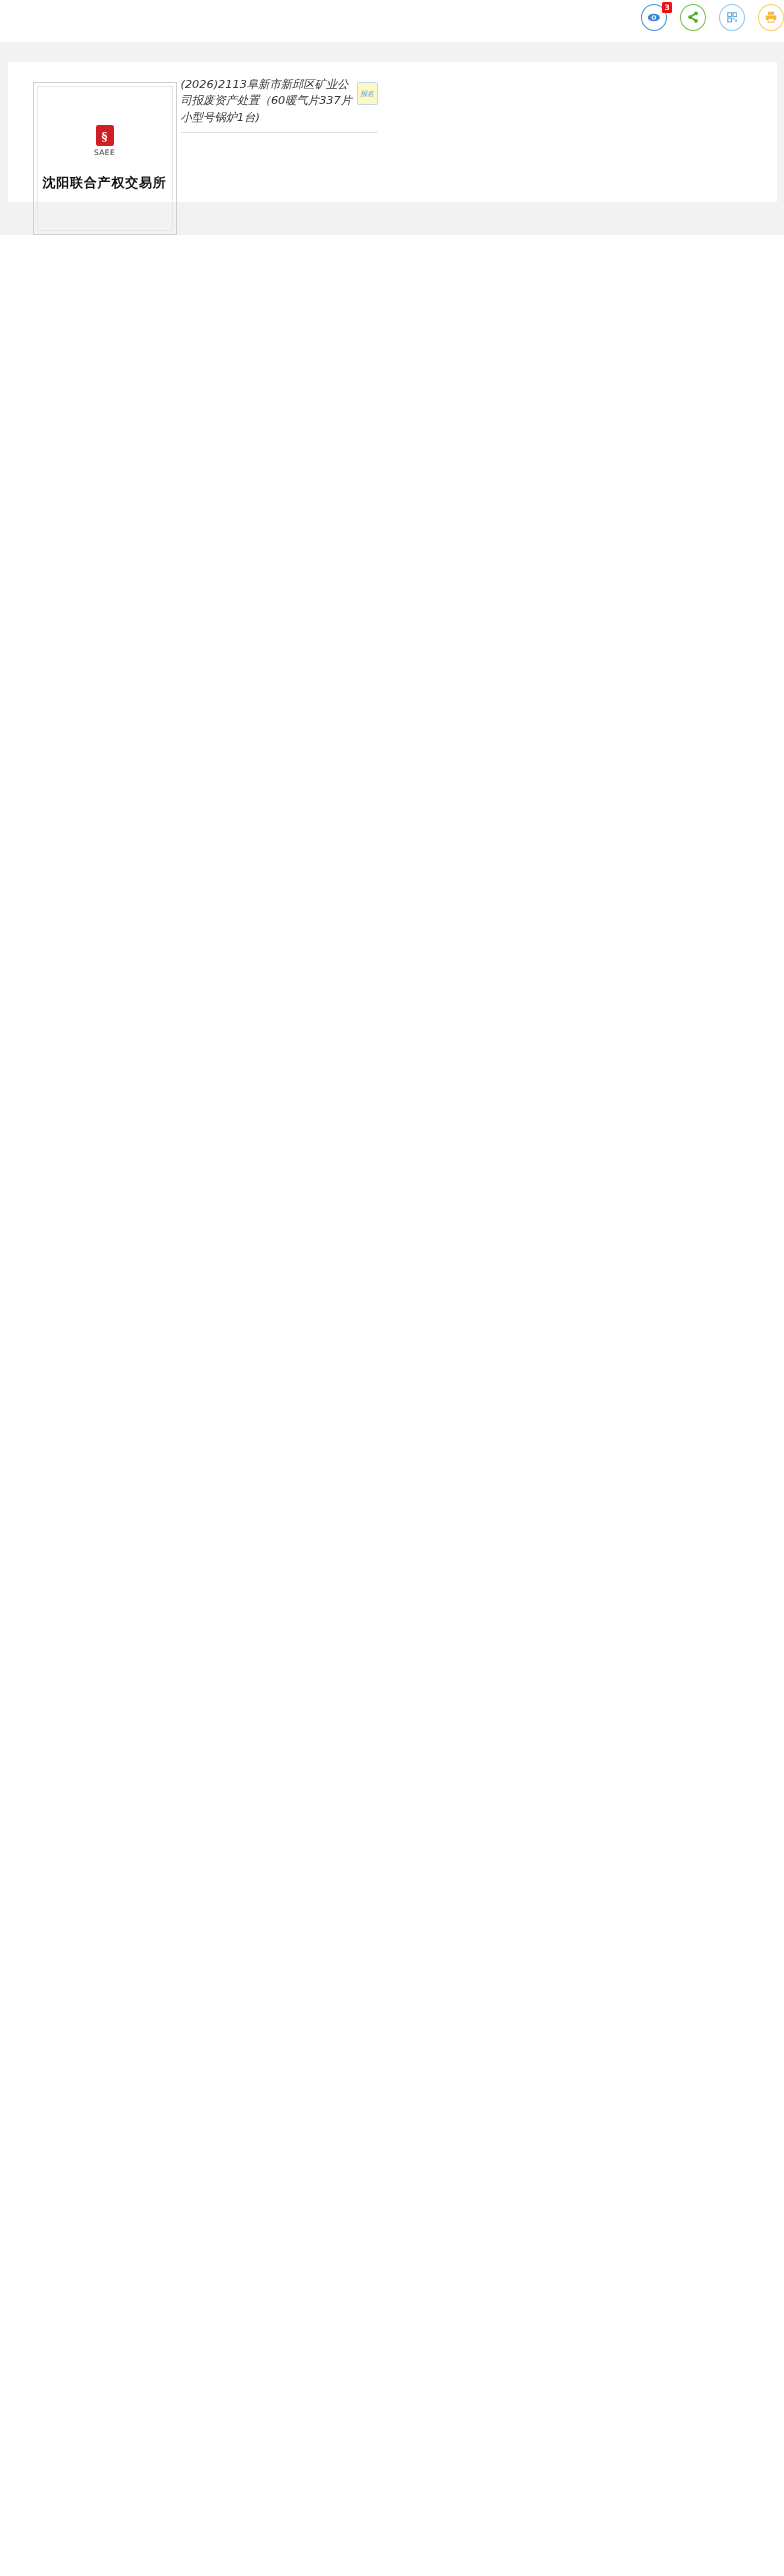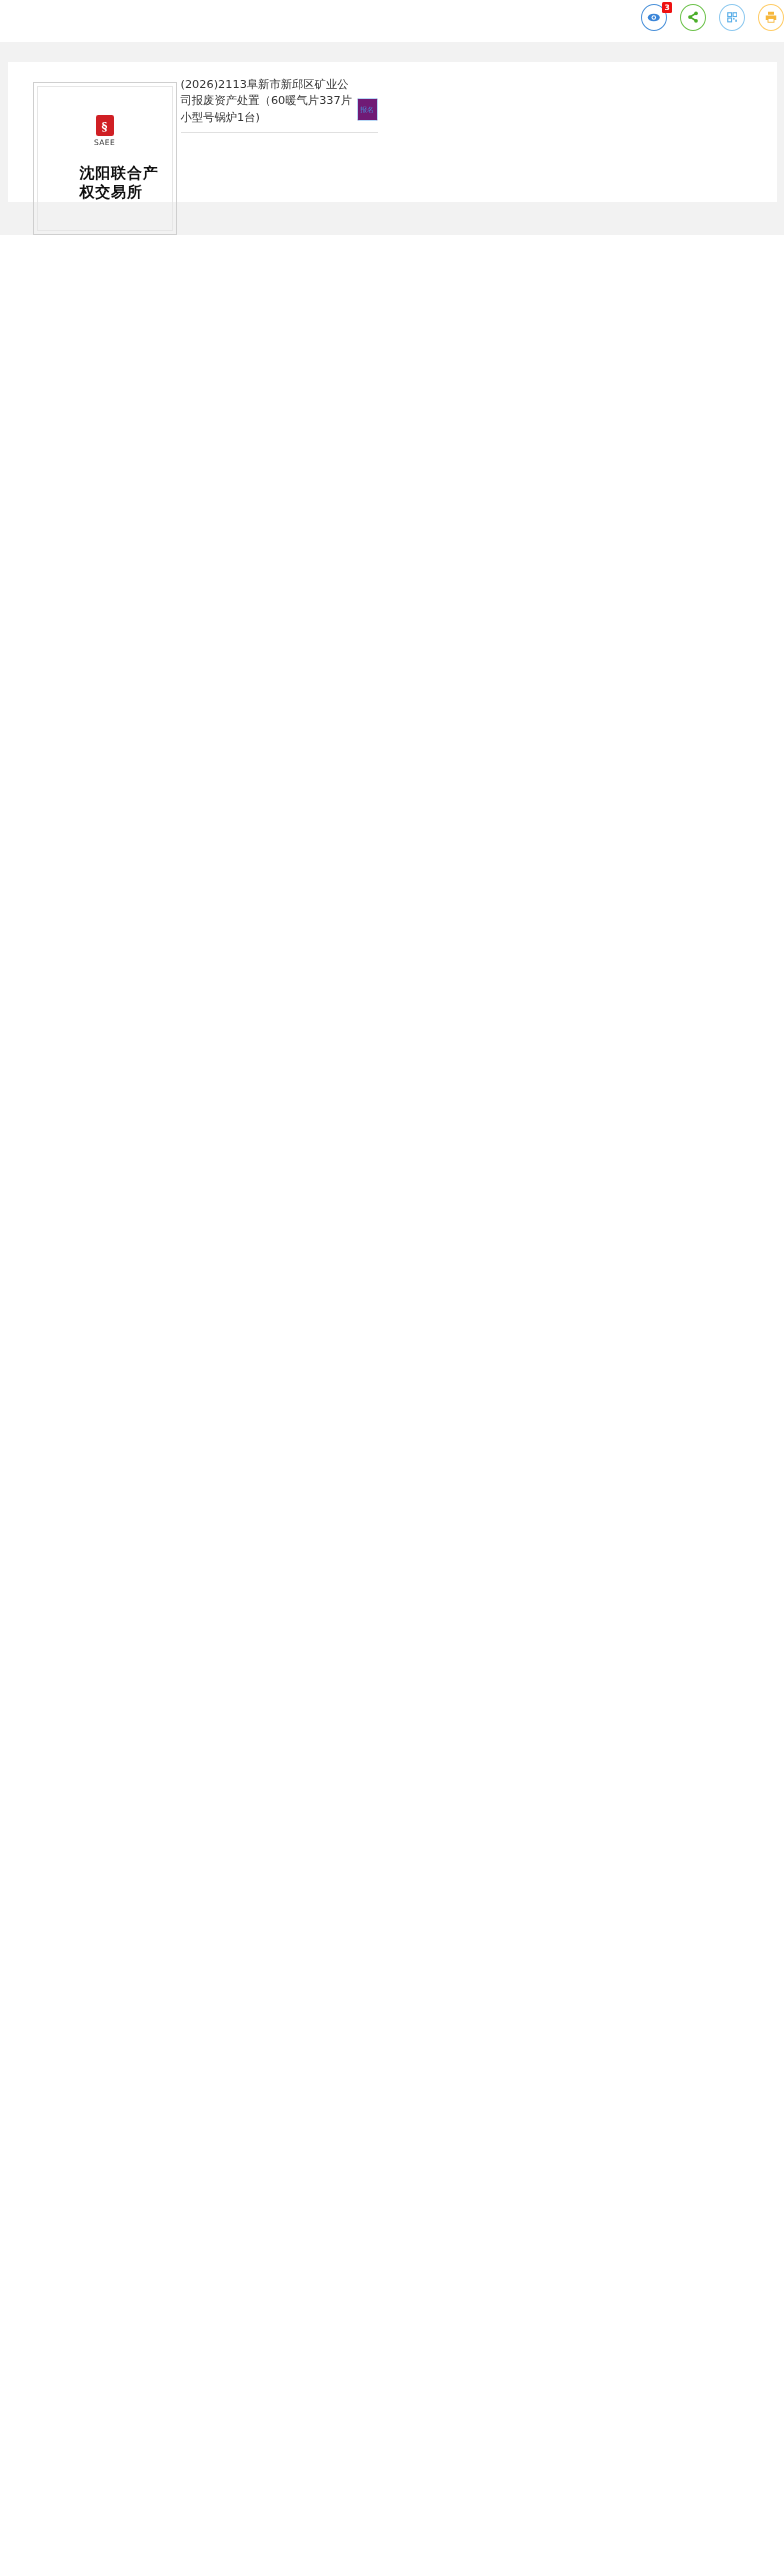--- a/index.html
+++ b/index.html
@@ -17,25 +17,25 @@
   .badge { position: absolute; top: -3px; right: -6px; background: #ee1111; color: #fff; font-size: 7.5px; font-weight: bold; padding: 0.8px 2.3px; border-radius: 1.5px; line-height: 9.8px; }
 
   .page { background: #f2f2f2; padding: 19.6px 0 18px; }
   .card { background: #fff; margin: 0 7.5px; }
   .card.header-card { height: 140px; position: relative; margin-bottom: 15px; }
 
   .logo-box { position: absolute; left: 25px; top: 20.4px; width: 144px; height: 153px; border: 0.8px solid #cfcfcf; padding: 3px; }
   .logo-inner { border: 0.8px solid #e6e6e6; width: 100%; height: 100%; display:flex; flex-direction:column; align-items:center; justify-content:center; }
   .logo-mark { width: 18px; height: 21px; background: #d01f24; border-radius: 2.3px; color: #fff; display:flex; align-items:center; justify-content:center; font-size: 11.3px; font-weight: bold; font-family: "DejaVu Serif", serif; }
   .logo-abbr { font-weight: normal; font-size: 7.5px; color: #333; margin-top: 1.5px; letter-spacing: 0.4px; }
-  .logo-name { font-family: "DejaVu Serif", serif; font-weight: bold; font-size: 15px; color: #111; margin-top: 16.6px; letter-spacing: 0.8px; margin-left: 42px; }
+  .logo-name { font-family: "DejaVu Serif", serif; font-weight: bold; font-size: 13px; color: #111; margin-top: 16.6px; letter-spacing: 0.8px; }
 
   .hd-right { position: absolute; left: 173px; top: 15px; width: 197px; }
   .hd-title { font-size: 11.3px; color: #333; line-height: 16.6px; padding-right: 24px; padding-bottom: 6px; border-bottom: 0.8px solid #e0e0e0; }
-  .signup-btn { position: absolute; right: 0; top: 5.3px; width: 21px; height: 23.4px; background: #701a75; border: 0.8px solid #b9d9f7; color: #4a90d9; font-size: 6.8px; display:flex; align-items:center; justify-content:center; border-radius: 1.5px; cursor: pointer; margin-top: 16px; }
+  .signup-btn { position: absolute; right: 0; top: 5.3px; width: 21px; height: 23.4px; background: #fef9c3; border: 0.8px solid #b9d9f7; color: #4a90d9; font-size: 6.8px; display:flex; align-items:center; justify-content:center; border-radius: 1.5px; cursor: pointer; }
 </style>
 </head>
 <body>
 
 <div class="topbar">
   <div class="tb-icons">
     <div class="tb-btn eye">
       <svg width="13.6" height="9" viewBox="0 0 18 12">
           <ellipse cx="9" cy="6" rx="8" ry="5" fill="#3a85d8"></ellipse>
           <circle cx="9" cy="6" r="3" fill="#fff"></circle>
@@ -74,20 +74,20 @@
 <div class="page">
 
   <div class="card header-card">
     <div class="logo-box">
       <div class="logo-inner">
         <div class="logo-mark">§</div>
         <div class="logo-abbr">SAEE</div>
         <div class="logo-name">沈阳联合产权交易所</div>
       </div>
     </div>
-    <div class="hd-right" style="left:173px; width:197px;">
+    <div class="hd-right" style="left:173px; width:197px;font-style:italic;">
       <div class="hd-title">(2026)2113阜新市新邱区矿业公司报废资产处置（60暖气片337片小型号锅炉1台)</div>
       <div class="signup-btn">报名</div>
     </div>
   </div>
 
 </div>
 
 
 </body></html>

